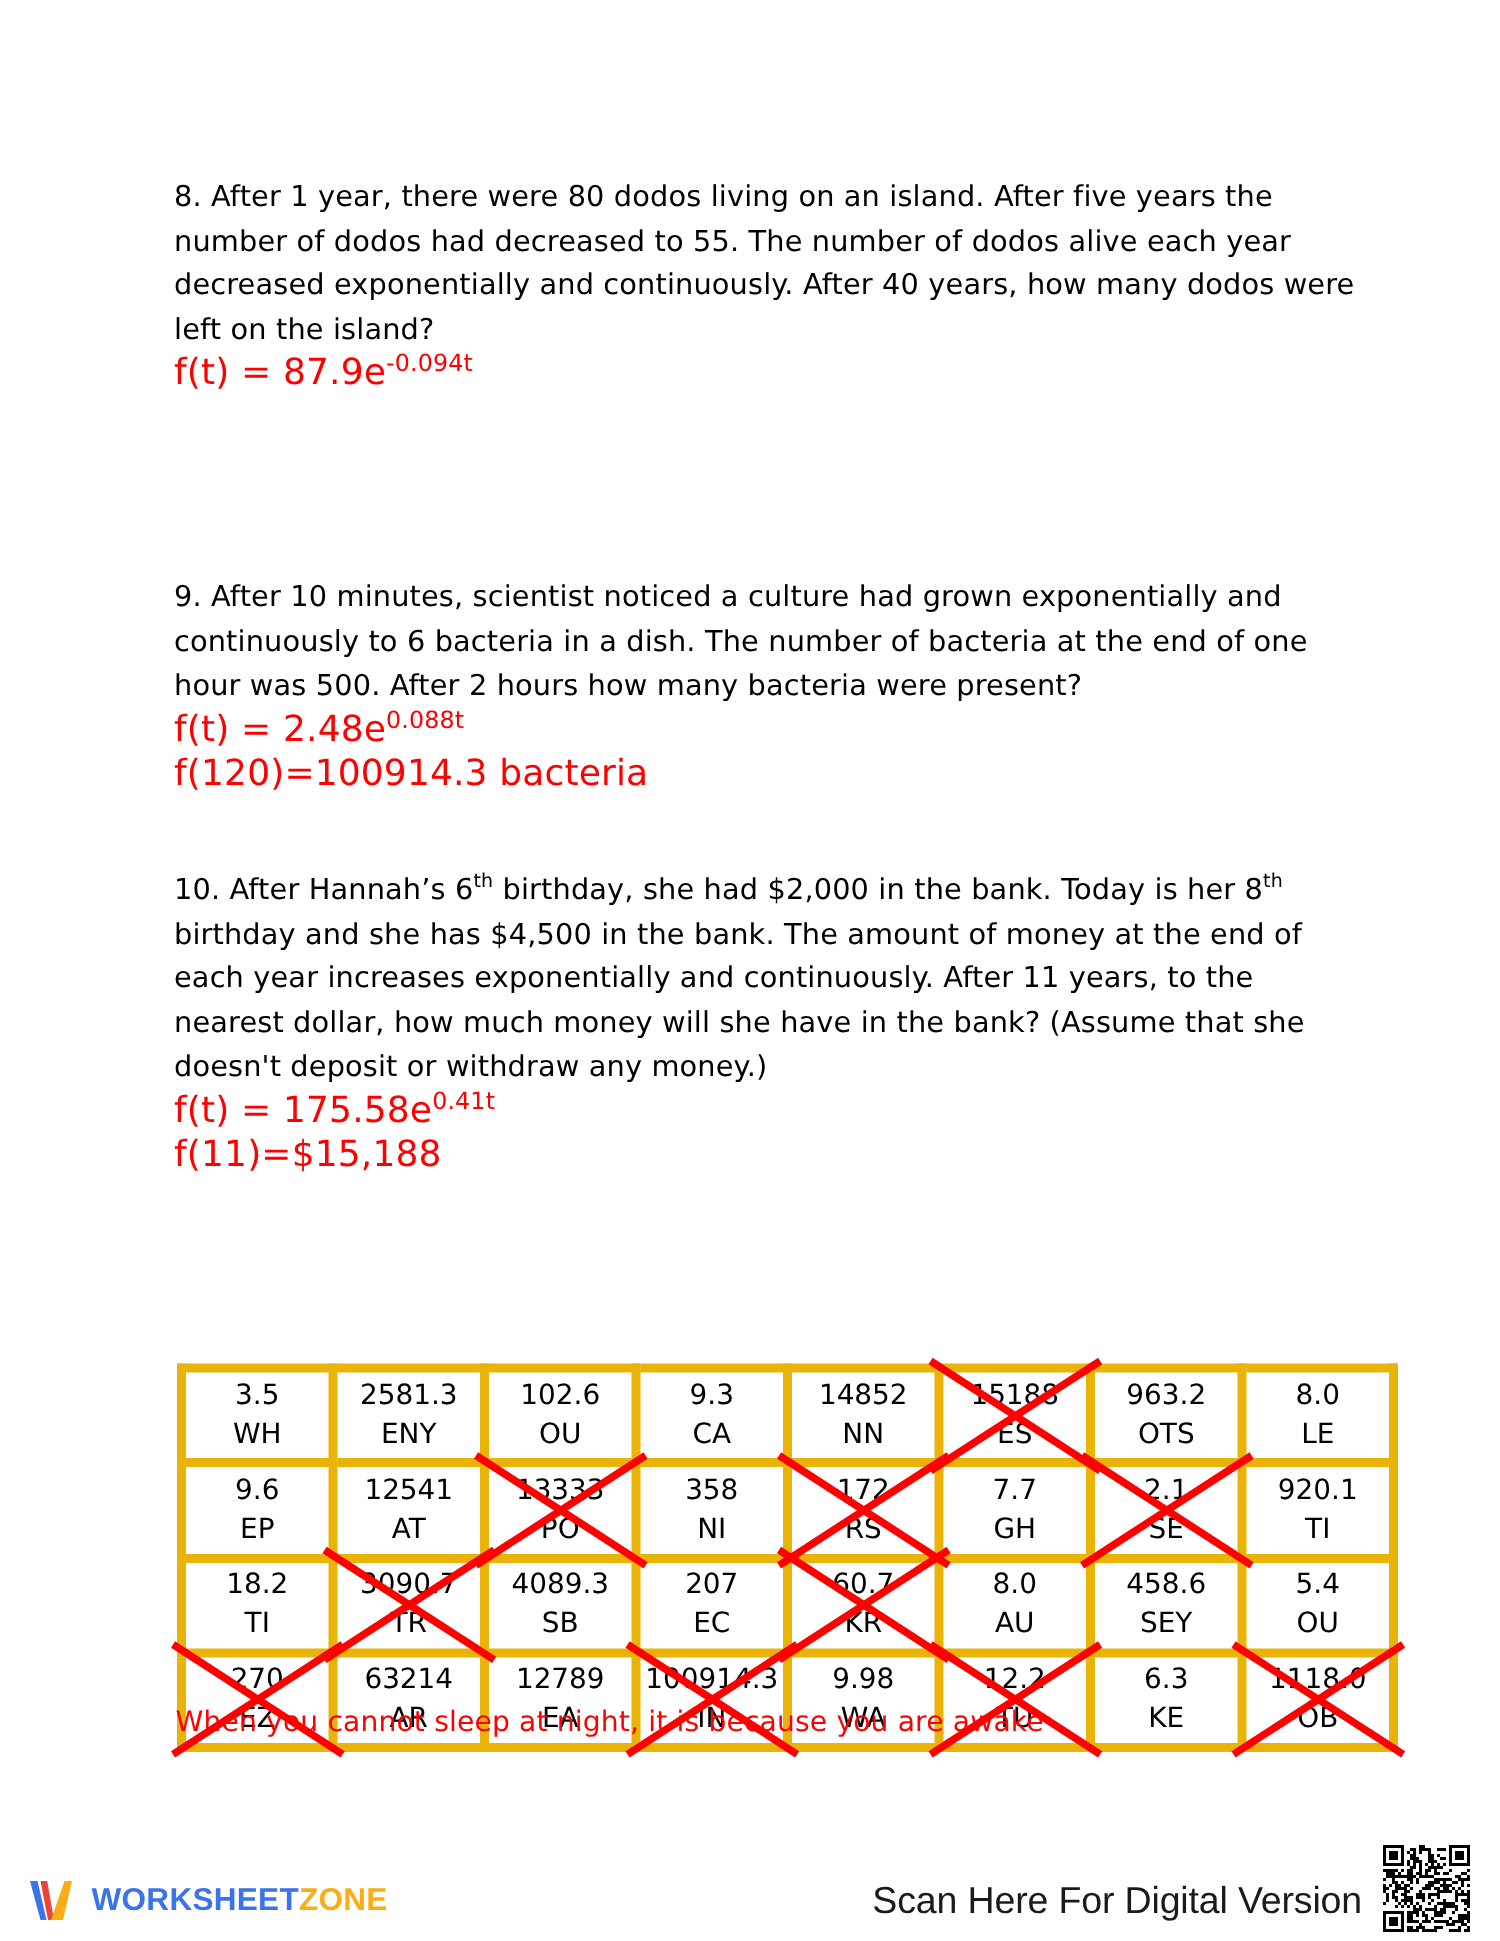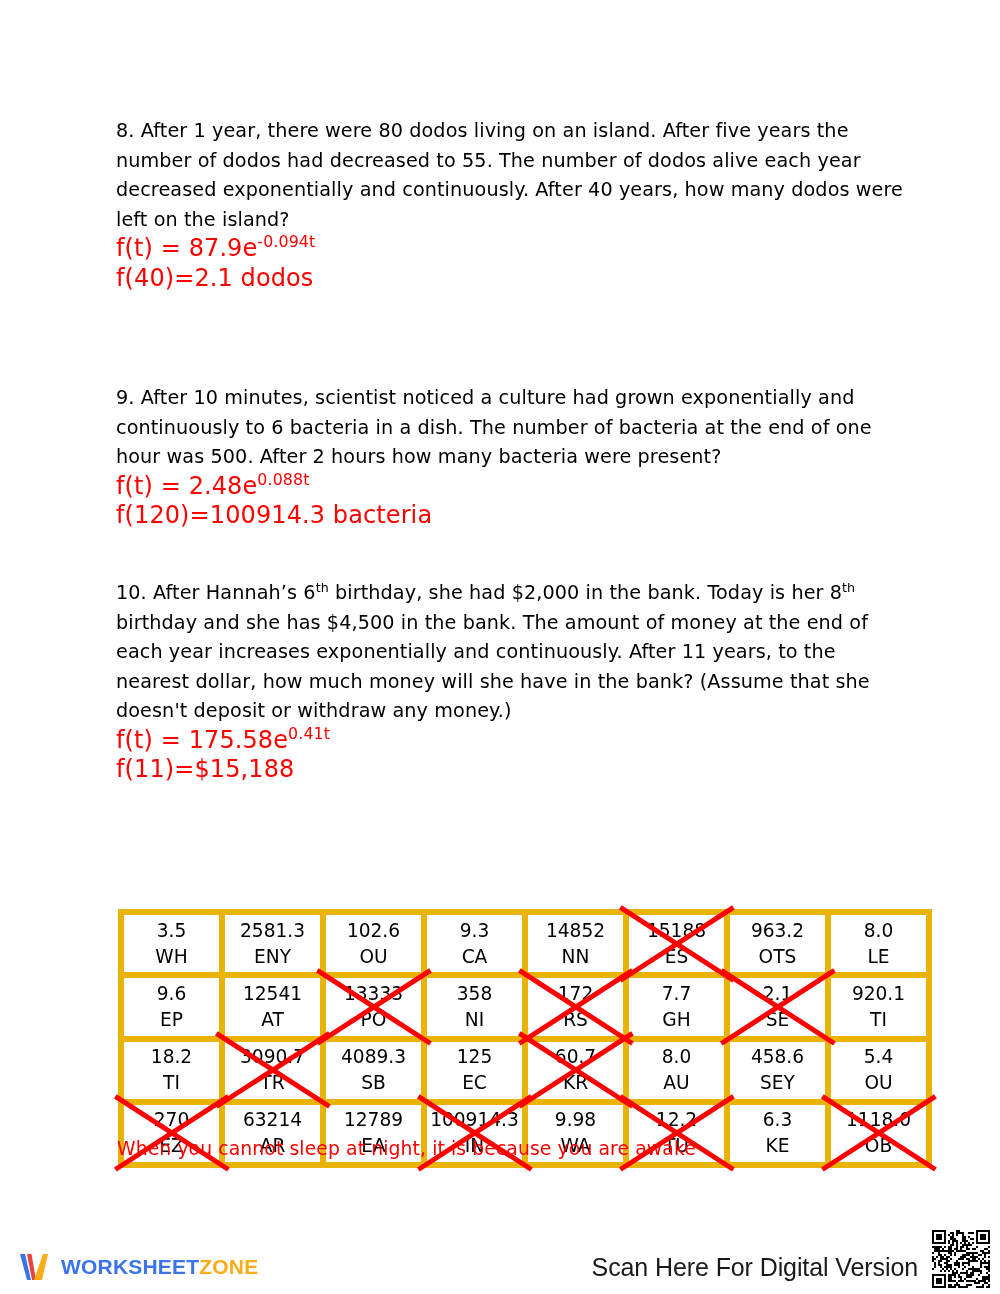--- a/index.html
+++ b/index.html
@@ -111,21 +111,21 @@
     font-size: 18.8px;
     color: #fe0000;
     letter-spacing: 0.1px;
     white-space: nowrap;
   }
 
   
   .footer {
     position: absolute;
     left: 0;
-    right: 0;
+    right: 10px;
     bottom: 0;
     height: 64px;
   }
   .logo {
     position: absolute;
     left: 18px;
     bottom: 11px;
     display: flex;
     align-items: center;
     gap: 9px;
@@ -162,21 +162,20 @@
   }
 </style>
 </head>
 <body>
 
 <div class="page">
 
   <div class="question" id="q8">
     <div class="q-text">8.  After 1 year, there were 80 dodos living on an island.  After five years the number of dodos had decreased to 55.  The number of dodos alive each year decreased exponentially and continuously.  After 40 years, how many dodos were left on the island?</div>
     <div class="answer"><span>f(t) = 87.9e</span><sup>-0.094t</sup></div>
-    <div class="answer">f(40)=2.1 dodos</div>
   </div>
 
   <div class="question" id="q9">
     <div class="q-text">9.  After 10 minutes, scientist noticed a culture had grown exponentially and continuously to 6 bacteria in a dish.  The number of bacteria at the end of one hour was 500.  After 2 hours how many bacteria were present?</div>
     <div class="answer"><span>f(t) = 2.48e</span><sup>0.088t</sup></div>
     <div class="answer">f(120)=100914.3 bacteria</div>
   </div>
 
   <div class="question" id="q10">
     <div class="q-text"><span>10.  After Hannah’s 6</span><sup>th</sup><span> birthday, she had $2,000 in the bank. Today is her 8</span><sup>th</sup><span> birthday and she has $4,500 in the bank.  The amount of money at the end of each year increases exponentially and continuously.  After 11 years, to the nearest dollar, how much money will she have in the bank?  (Assume that she doesn't deposit or withdraw any money.)</span></div>
@@ -321,21 +320,21 @@
               </svg>
             </td>
             <td>
               <div class="cell-inner">
                 <div class="cell-num">4089.3</div>
                 <div class="cell-code">SB</div>
               </div>
             </td>
             <td>
               <div class="cell-inner">
-                <div class="cell-num">125</div>
+                <div class="cell-num">207</div>
                 <div class="cell-code">EC</div>
               </div>
             </td>
             <td>
               <div class="cell-inner">
                 <div class="cell-num">60.7</div>
                 <div class="cell-code">KR</div>
               </div>
               <svg class="xmark" viewBox="0 0 100 100" preserveAspectRatio="none">
                 <line x1="2" y1="3" x2="98" y2="97" vector-effect="non-scaling-stroke"></line>

